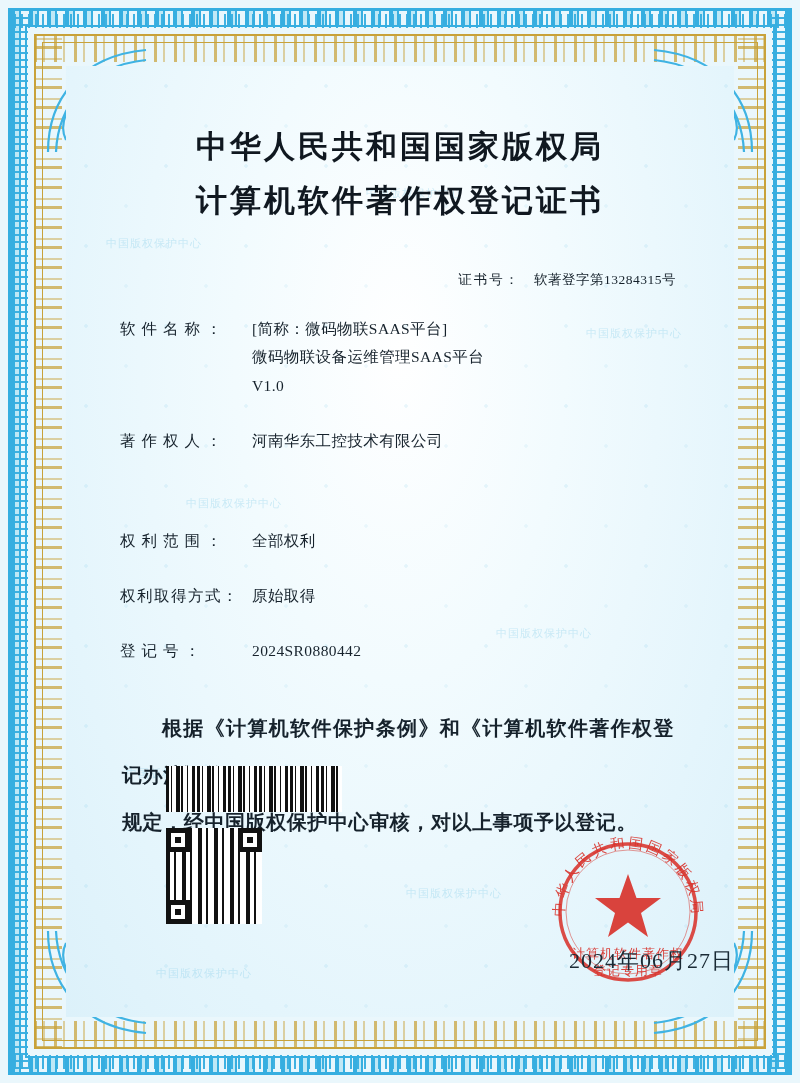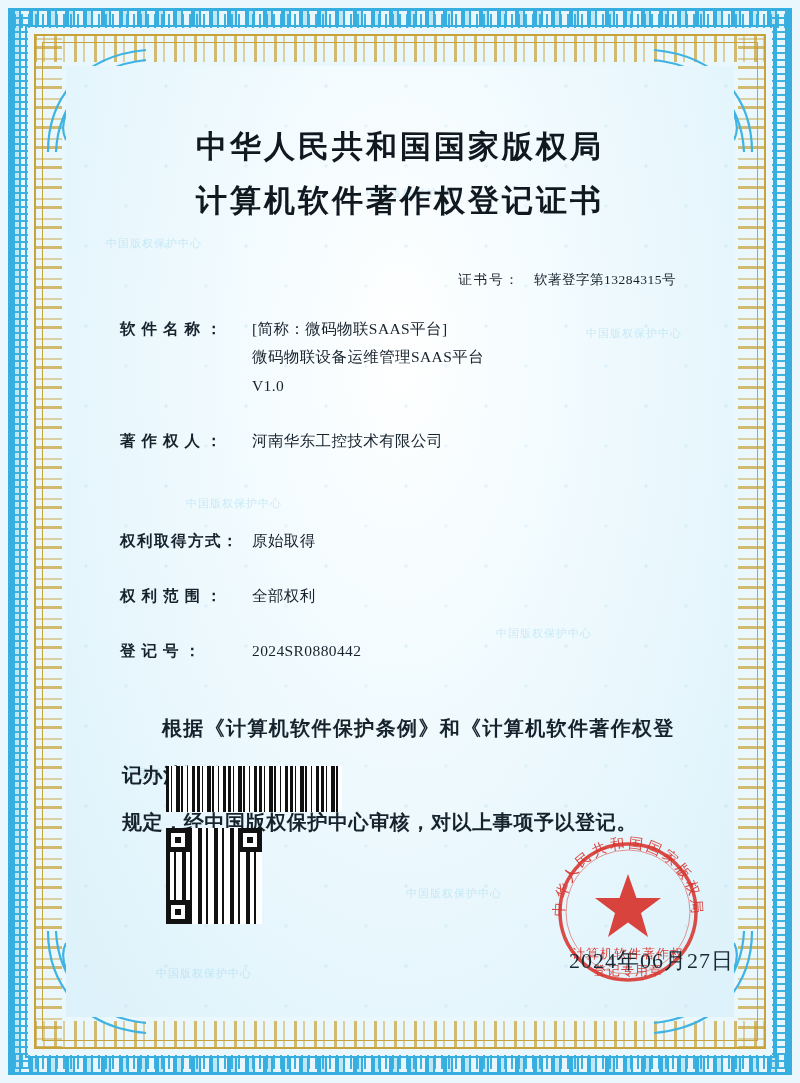--- a/index.html
+++ b/index.html
@@ -182,21 +182,20 @@
     margin-top: 26px;
     font-size: 15.5px;
     line-height: 1.85;
     padding-left: 20px;
   }
   .field .fl {
     width: 132px;
     flex: 0 0 132px;
     letter-spacing: 6px;
     white-space: nowrap;
-    font-weight: bold;
   }
   .field .fl.tight { letter-spacing: 1.5px; }
   .field .fv {
     flex: 1;
     letter-spacing: .4px;
   }
   .field .fv div { white-space: nowrap; }
 
   .gap-lg { height: 46px; }
 
@@ -396,30 +395,30 @@
       <div class="field">
         <div class="fl">著作权人：</div>
         <div class="fv">
           <div>河南华东工控技术有限公司</div>
         </div>
       </div>
 
       <div class="gap-lg"></div>
 
       <div class="field">
+        <div class="fl">权利范围：</div>
+        <div class="fv">
+          <div>全部权利</div>
+        </div>
+      </div>
+
+      <div class="field">
         <div class="fl tight">权利取得方式：</div>
         <div class="fv">
           <div>原始取得</div>
-        </div>
-      </div>
-
-      <div class="field">
-        <div class="fl">权利范围：</div>
-        <div class="fv">
-          <div>全部权利</div>
         </div>
       </div>
 
       <div class="field">
         <div class="fl">登记号：</div>
         <div class="fv">
           <div>2024SR0880442</div>
         </div>
       </div>
 

